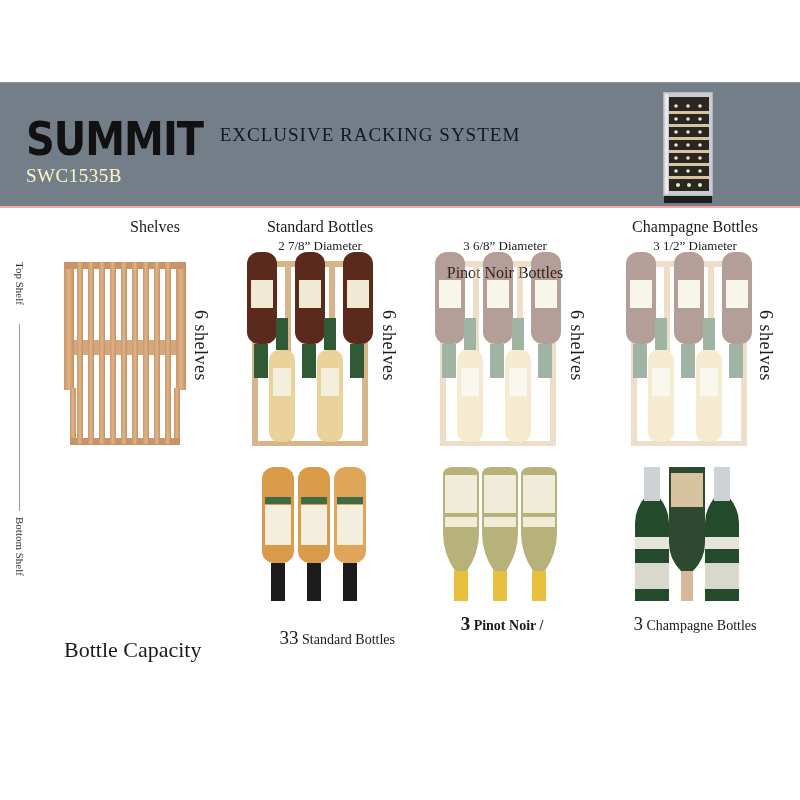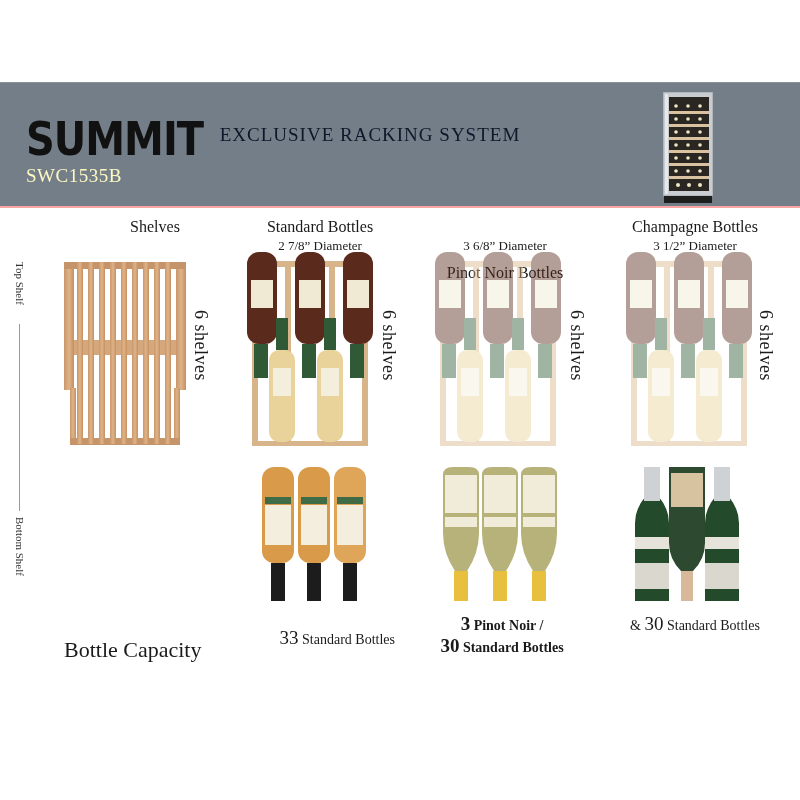--- a/index.html
+++ b/index.html
@@ -305,25 +305,20 @@
 <div class="cap" style="left:235px; top:628px; width:160px;text-align:right;">
   <span class="num">33</span>
   <span>Standard Bottles</span>
 </div>
 
 <div class="cap" style="left:412px; top:614px; width:180px;font-weight:bold;">
   <div>
     <span class="num">3</span>
     <span>Pinot Noir /</span>
   </div>
-  <div>
-    <span class="num">30</span>
-    <span>Standard Bottles</span>
-  </div>
 </div>
 
 <div class="cap" style="left:605px; top:614px; width:180px;">
   <div>
-    <span>&amp;</span>
-    <span class="num">30</span>
-    <span>Standard Bottles</span>
+    <span class="num">3</span>
+    <span>Champagne Bottles</span>
   </div>
 </div>
 
 </body></html>

